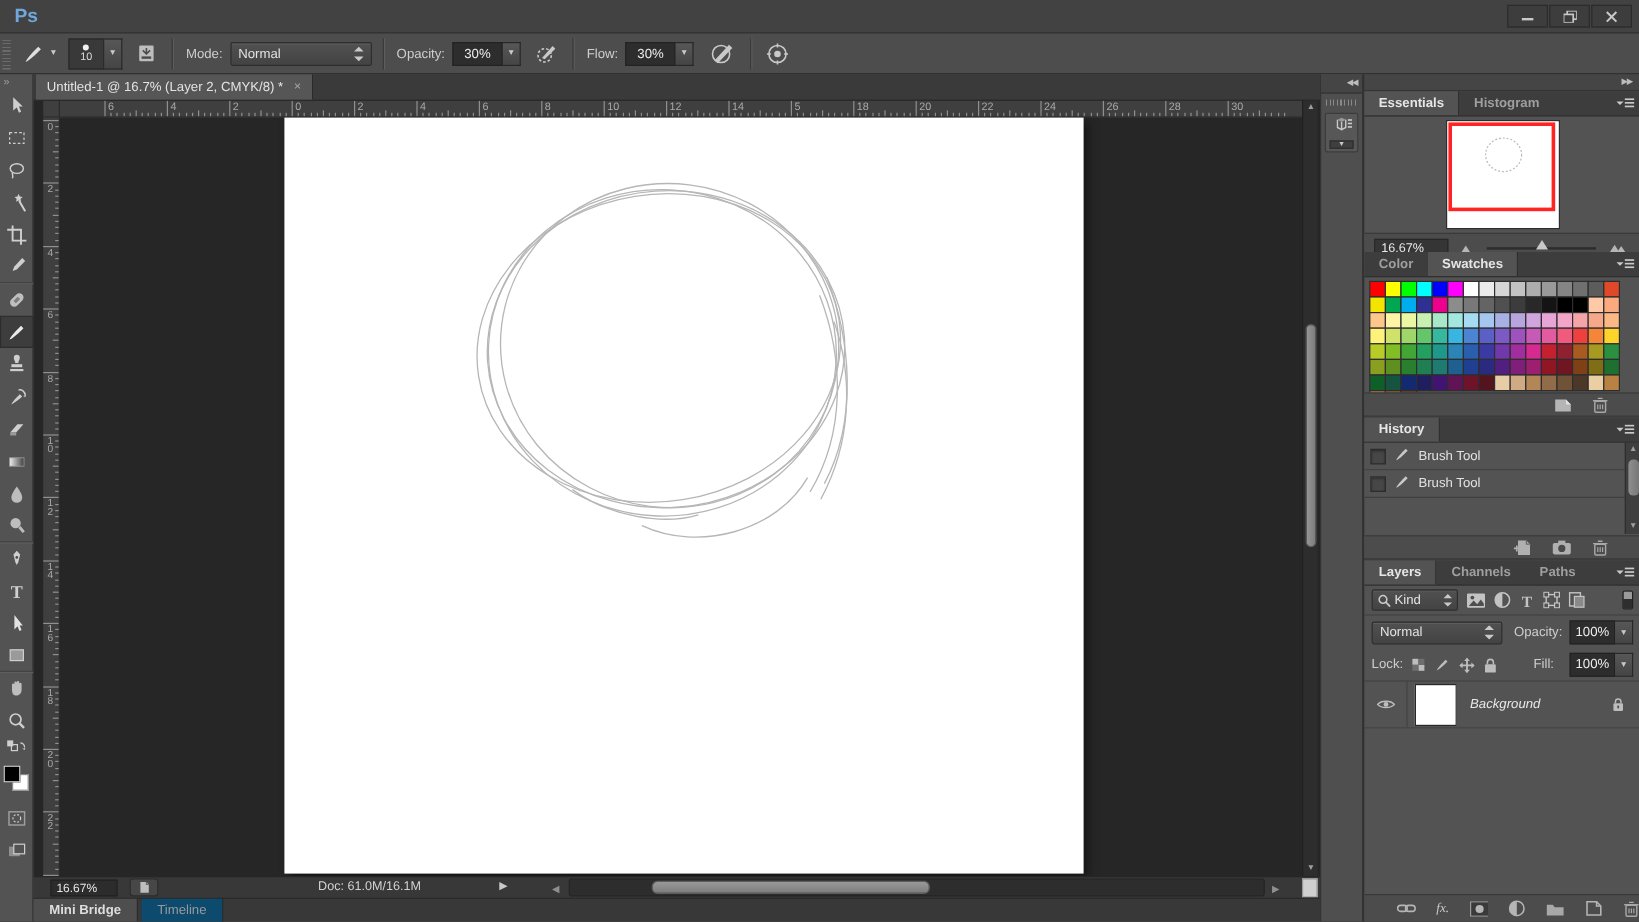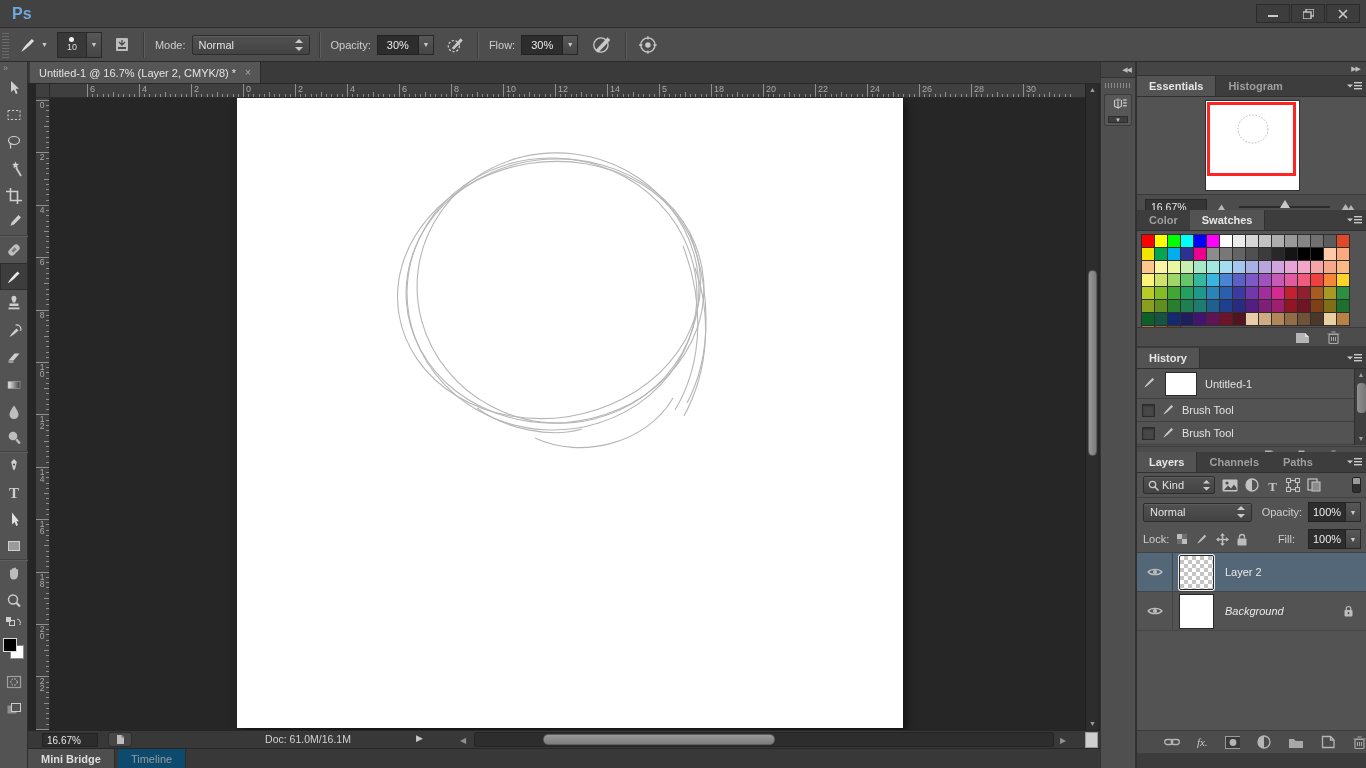--- a/index.html
+++ b/index.html
@@ -1015,27 +1015,20 @@
     <div class="ptabs">
       <div class="ptab active">History</div>
       <svg class="pmenu" width="15" height="11">
           <path d="M0 3.5 l3 3 3-3z" fill="#c9c9c9"></path>
           <rect x="7" y="1" width="8" height="1.4" fill="#c9c9c9"></rect>
           <rect x="7" y="4" width="8" height="1.4" fill="#c9c9c9"></rect>
           <rect x="7" y="7" width="8" height="1.4" fill="#c9c9c9"></rect>
         </svg>
     </div>
     <div id="histrows">
-        <div class="hrow snapshot">
-          <span><svg width="15" height="15" viewBox="0 0 18 18">
-              <path d="M3 15 C4 12 9 7 12.5 3.5 L14.5 5.5 C11 9 6 14 3 15 Z" fill="#c9c9c9"></path>
-            </svg></span>
-          <div class="hthumbw"></div>
-          <span class="hlabel">Untitled-1</span>
-        </div>
         <div class="hrow state">
           <div class="hcheck"></div>
           <span><svg width="15" height="15" viewBox="0 0 18 18">
               <path d="M3 15 C4 12 9 7 12.5 3.5 L14.5 5.5 C11 9 6 14 3 15 Z" fill="#c9c9c9"></path>
             </svg></span>
           <span class="hlabel" style="margin-left:6px">Brush Tool</span>
         </div>
         <div class="hrow state">
           <div class="hcheck"></div>
           <span><svg width="15" height="15" viewBox="0 0 18 18">
@@ -1061,21 +1054,21 @@
           <rect x="5.5" y="1.5" width="6" height="2.5" fill="#b0b0b0"></rect>
         </svg>
       <svg width="15" height="15">
           <rect x="3" y="4.5" width="9" height="9" rx="1" fill="none" stroke="#a8a8a8" stroke-width="1.2"></rect>
           <path d="M1.5 4 h12 M5.5 2 h4" stroke="#a8a8a8" stroke-width="1.2"></path>
           <path d="M5.5 7 v4 M7.5 7 v4 M9.5 7 v4" stroke="#a8a8a8"></path>
         </svg>
     </div>
   </div>
 
-  <div class="panel" style="top:390px;height:301px">
+  <div class="panel" style="top:405px;height:301px">
     <div class="ptabs">
       <div class="ptab active">Layers</div>
       <div class="ptab">Channels</div>
       <div class="ptab">Paths</div>
       <svg class="pmenu" width="15" height="11">
           <path d="M0 3.5 l3 3 3-3z" fill="#c9c9c9"></path>
           <rect x="7" y="1" width="8" height="1.4" fill="#c9c9c9"></rect>
           <rect x="7" y="4" width="8" height="1.4" fill="#c9c9c9"></rect>
           <rect x="7" y="7" width="8" height="1.4" fill="#c9c9c9"></rect>
         </svg>
@@ -1150,30 +1143,20 @@
           <rect x="1.5" y="5.5" width="9" height="7" rx="1" fill="#bdbdbd"></rect>
           <path d="M3.5 5.5 V4 a2.5 2.5 0 0 1 5 0 v1.5" fill="none" stroke="#bdbdbd" stroke-width="1.3"></path>
         </svg>
       <span class="olabel" style="margin-left:auto">Fill:</span>
       <div class="field">
         <div class="val" style="width:38px">100%</div>
         <div class="btn">▼</div>
       </div>
     </div>
     <div id="layerlist">
-        <div class="lrow selected">
-          <div class="leye">
-            <svg width="16" height="12">
-              <path d="M1 6 C4 2.5 12 2.5 15 6 C12 9.5 4 9.5 1 6 Z" fill="none" stroke="#bdbdbd" stroke-width="1.2"></path>
-              <circle cx="8" cy="6" r="2" fill="#bdbdbd"></circle>
-            </svg>
-          </div>
-          <div class="lthumb checker sel" style=""></div>
-          <span class="lname">Layer 2</span>
-        </div>
         <div class="lrow">
           <div class="leye">
             <svg width="16" height="12">
               <path d="M1 6 C4 2.5 12 2.5 15 6 C12 9.5 4 9.5 1 6 Z" fill="none" stroke="#bdbdbd" stroke-width="1.2"></path>
               <circle cx="8" cy="6" r="2" fill="#bdbdbd"></circle>
             </svg>
           </div>
           <div class="lthumb " style="background:#fff"></div>
           <span class="lname italic">Background</span>
           <span class="llock"><svg width="11" height="12">

